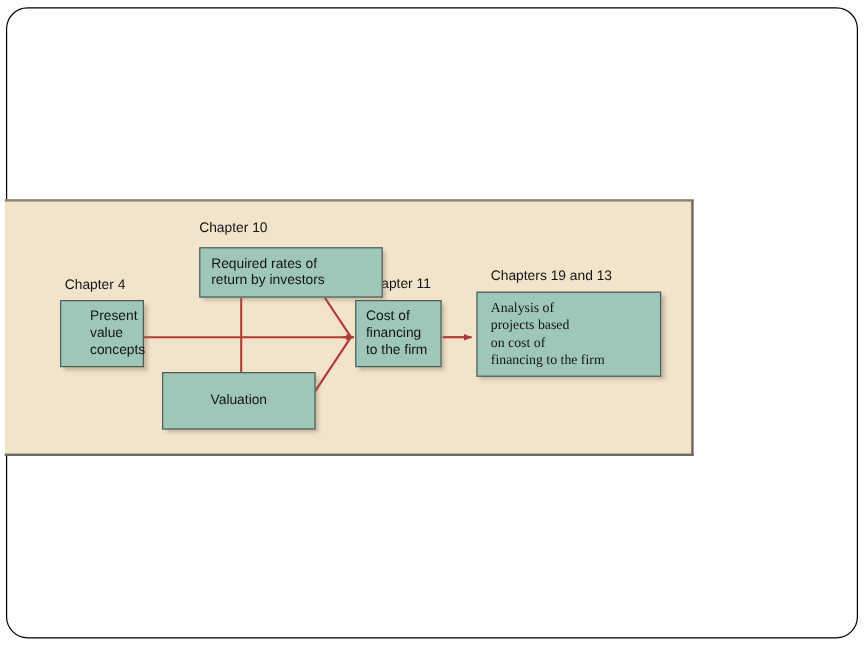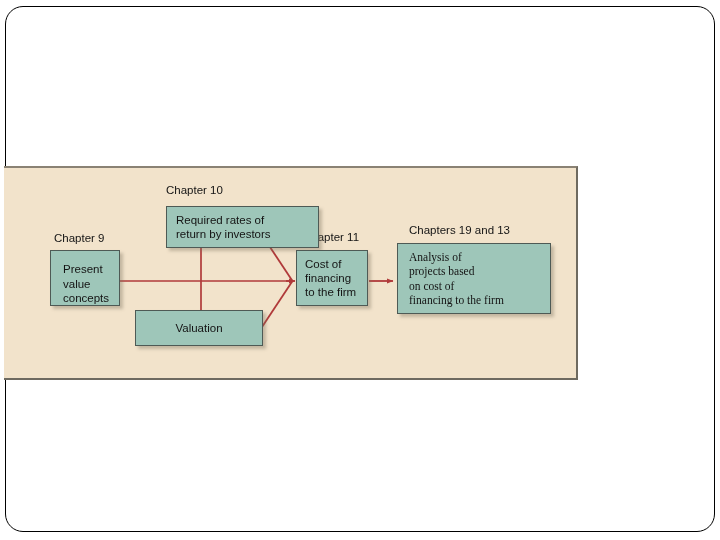--- a/index.html
+++ b/index.html
@@ -80,23 +80,23 @@
 
   .node-label {
     position: absolute;
     color: #141414;
     font-size: 11.5px;
     line-height: 13px;
     white-space: nowrap;
   }
 
   
-  #box-present-value   { left: 50px;  top: 250px; width: 70px;  height: 56px; padding: 0 0 0 12px; align-items: flex-end; }
+  #box-present-value   { left: 50px;  top: 250px; width: 70px;  height: 56px; padding: 0 0 0 24px; }
   #box-required-rates  { left: 135px; top: 206px; width: 153px; height: 42px; padding: 0 0 0 9px; margin-left: 31px; }
-  #box-valuation       { left: 135px; top: 310px; width: 128px; height: 36px; padding: 0; }
+  #box-valuation       { left: 135px; top: 310px; width: 128px; height: 48px; padding: 0; }
   #box-valuation .node-text { text-align: center; }
   #box-cost-financing  { left: 296px; top: 250px; width: 72px;  height: 56px; padding: 0 0 0 8px; }
   #box-analysis        { left: 397px; top: 243px; width: 154px; height: 71px; padding: 0 0 0 11px; font-family: Liberation Serif, serif; }
 
   
   #label-chapter-9      { left: 54px;  top: 232px; }
   #label-chapter-10     { left: 166px; top: 184px; text-align: center; }
   #label-chapter-11     { left: 303px; top: 231px; }
   #label-chapters-12-13 { left: 409px; top: 224px; }
 
@@ -144,21 +144,21 @@
 
     <line x1="262" y1="235" x2="292.5" y2="281" stroke="#b03a3a" stroke-width="1.8"></line>
 
     <line x1="262" y1="327" x2="292.5" y2="281" stroke="#b03a3a" stroke-width="1.8"></line>
 
     <line x1="286" y1="281" x2="295" y2="281" stroke="#b03a3a" stroke-width="1.8" marker-end="url(#arrowhead)"></line>
 
     <line x1="369" y1="281" x2="393" y2="281" stroke="#b03a3a" stroke-width="1.8" marker-end="url(#arrowhead)"></line>
   </svg>
 
-  <div class="node-label" id="label-chapter-9">Chapter 9</div>
+  <div class="node-label" id="label-chapter-9">Chapter 4</div>
   <div class="node-label" id="label-chapter-10">Chapter 10</div>
   <div class="node-label" id="label-chapter-11">Chapter 11</div>
   <div class="node-label" id="label-chapters-12-13">Chapters 19 and 13</div>
 
   <div class="node-box" id="box-present-value">
     <span class="node-text">Present
 value
 concepts</span>
   </div>
 

